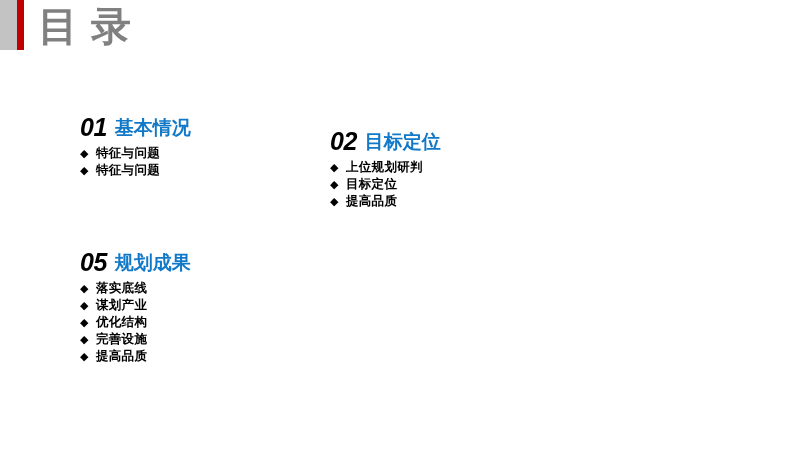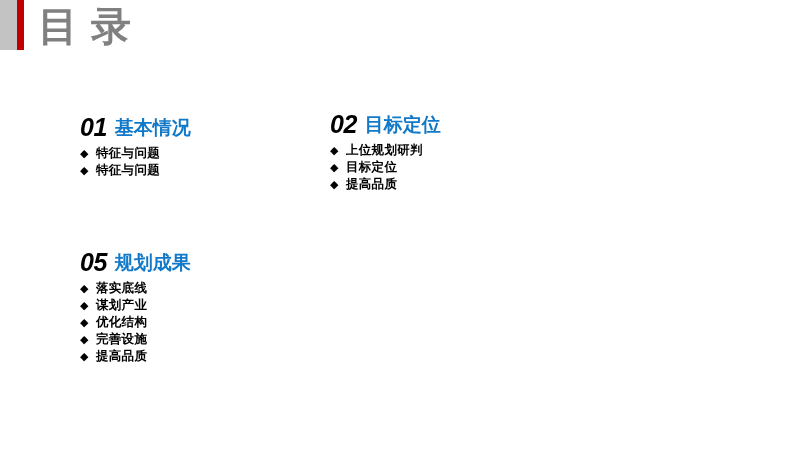--- a/index.html
+++ b/index.html
@@ -102,21 +102,21 @@
     width: 16px;
     display: inline-block;
     line-height: 17px;
   }
   .bullet-text {
     letter-spacing: 0.3px;
   }
 
   
   #section-01 { left: 80px; top: 113px; }
-  #section-02 { left: 330px; top: 110px; }
+  #section-02 { left: 330px; top: 127px; }
   #section-03 { left: 530px; top: 113px; }
   #section-05 { left: 80px; top: 248px; }
 </style>
 </head>
 <body>
 
 <div id="slide">
 
   <div id="header-band">
     <div class="header-block-gray"></div>

